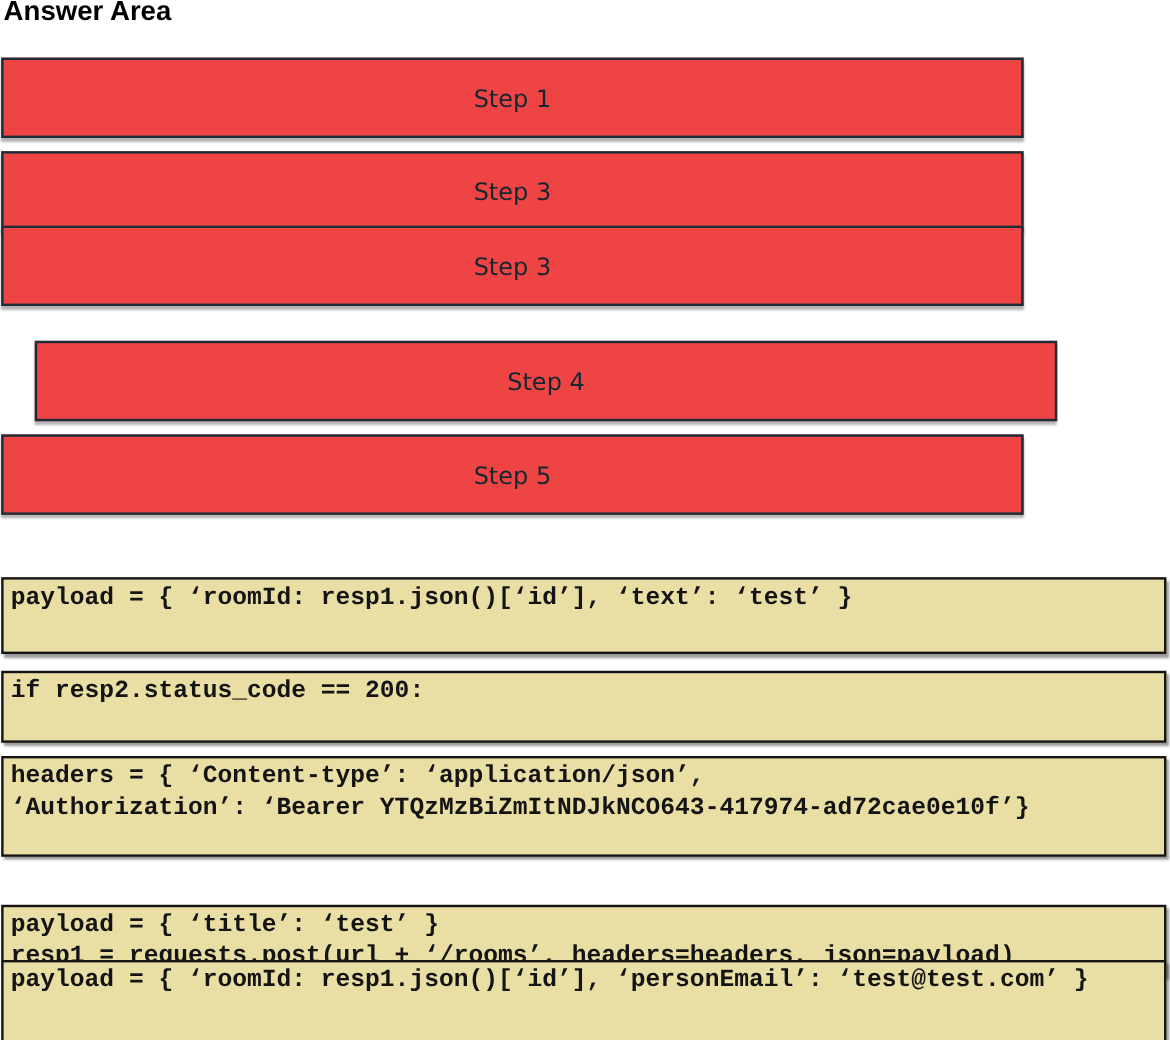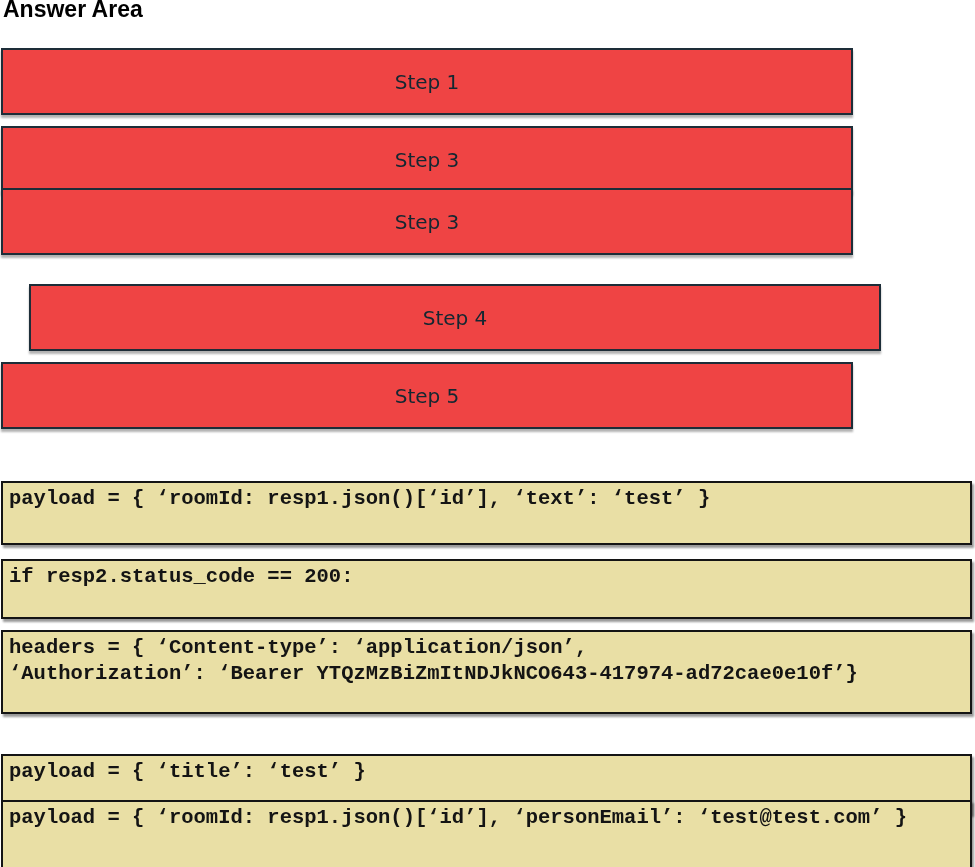--- a/index.html
+++ b/index.html
@@ -107,19 +107,20 @@
     <div class="code-line">if resp2.status_code == 200:</div>
   </div>
 
   <div class="code-option code-3">
     <div class="code-line">headers = { ‘Content-type’: ‘application/json’,</div>
     <div class="code-line">‘Authorization’: ‘Bearer YTQzMzBiZmItNDJkNCO643-417974-ad72cae0e10f’}</div>
   </div>
 
   <div class="code-option code-4">
     <div class="code-line">payload = { ‘title’: ‘test’ }</div>
+    <div class="code-line">resp1 = requests.post(url + ‘/rooms’, headers=headers, json=payload)</div>
   </div>
 
   <div class="code-option code-5">
     <div class="code-line">payload = { ‘roomId: resp1.json()[‘id’], ‘personEmail’: ‘test@test.com’ }</div>
   </div>
 
 </div>
 
 </body></html>

